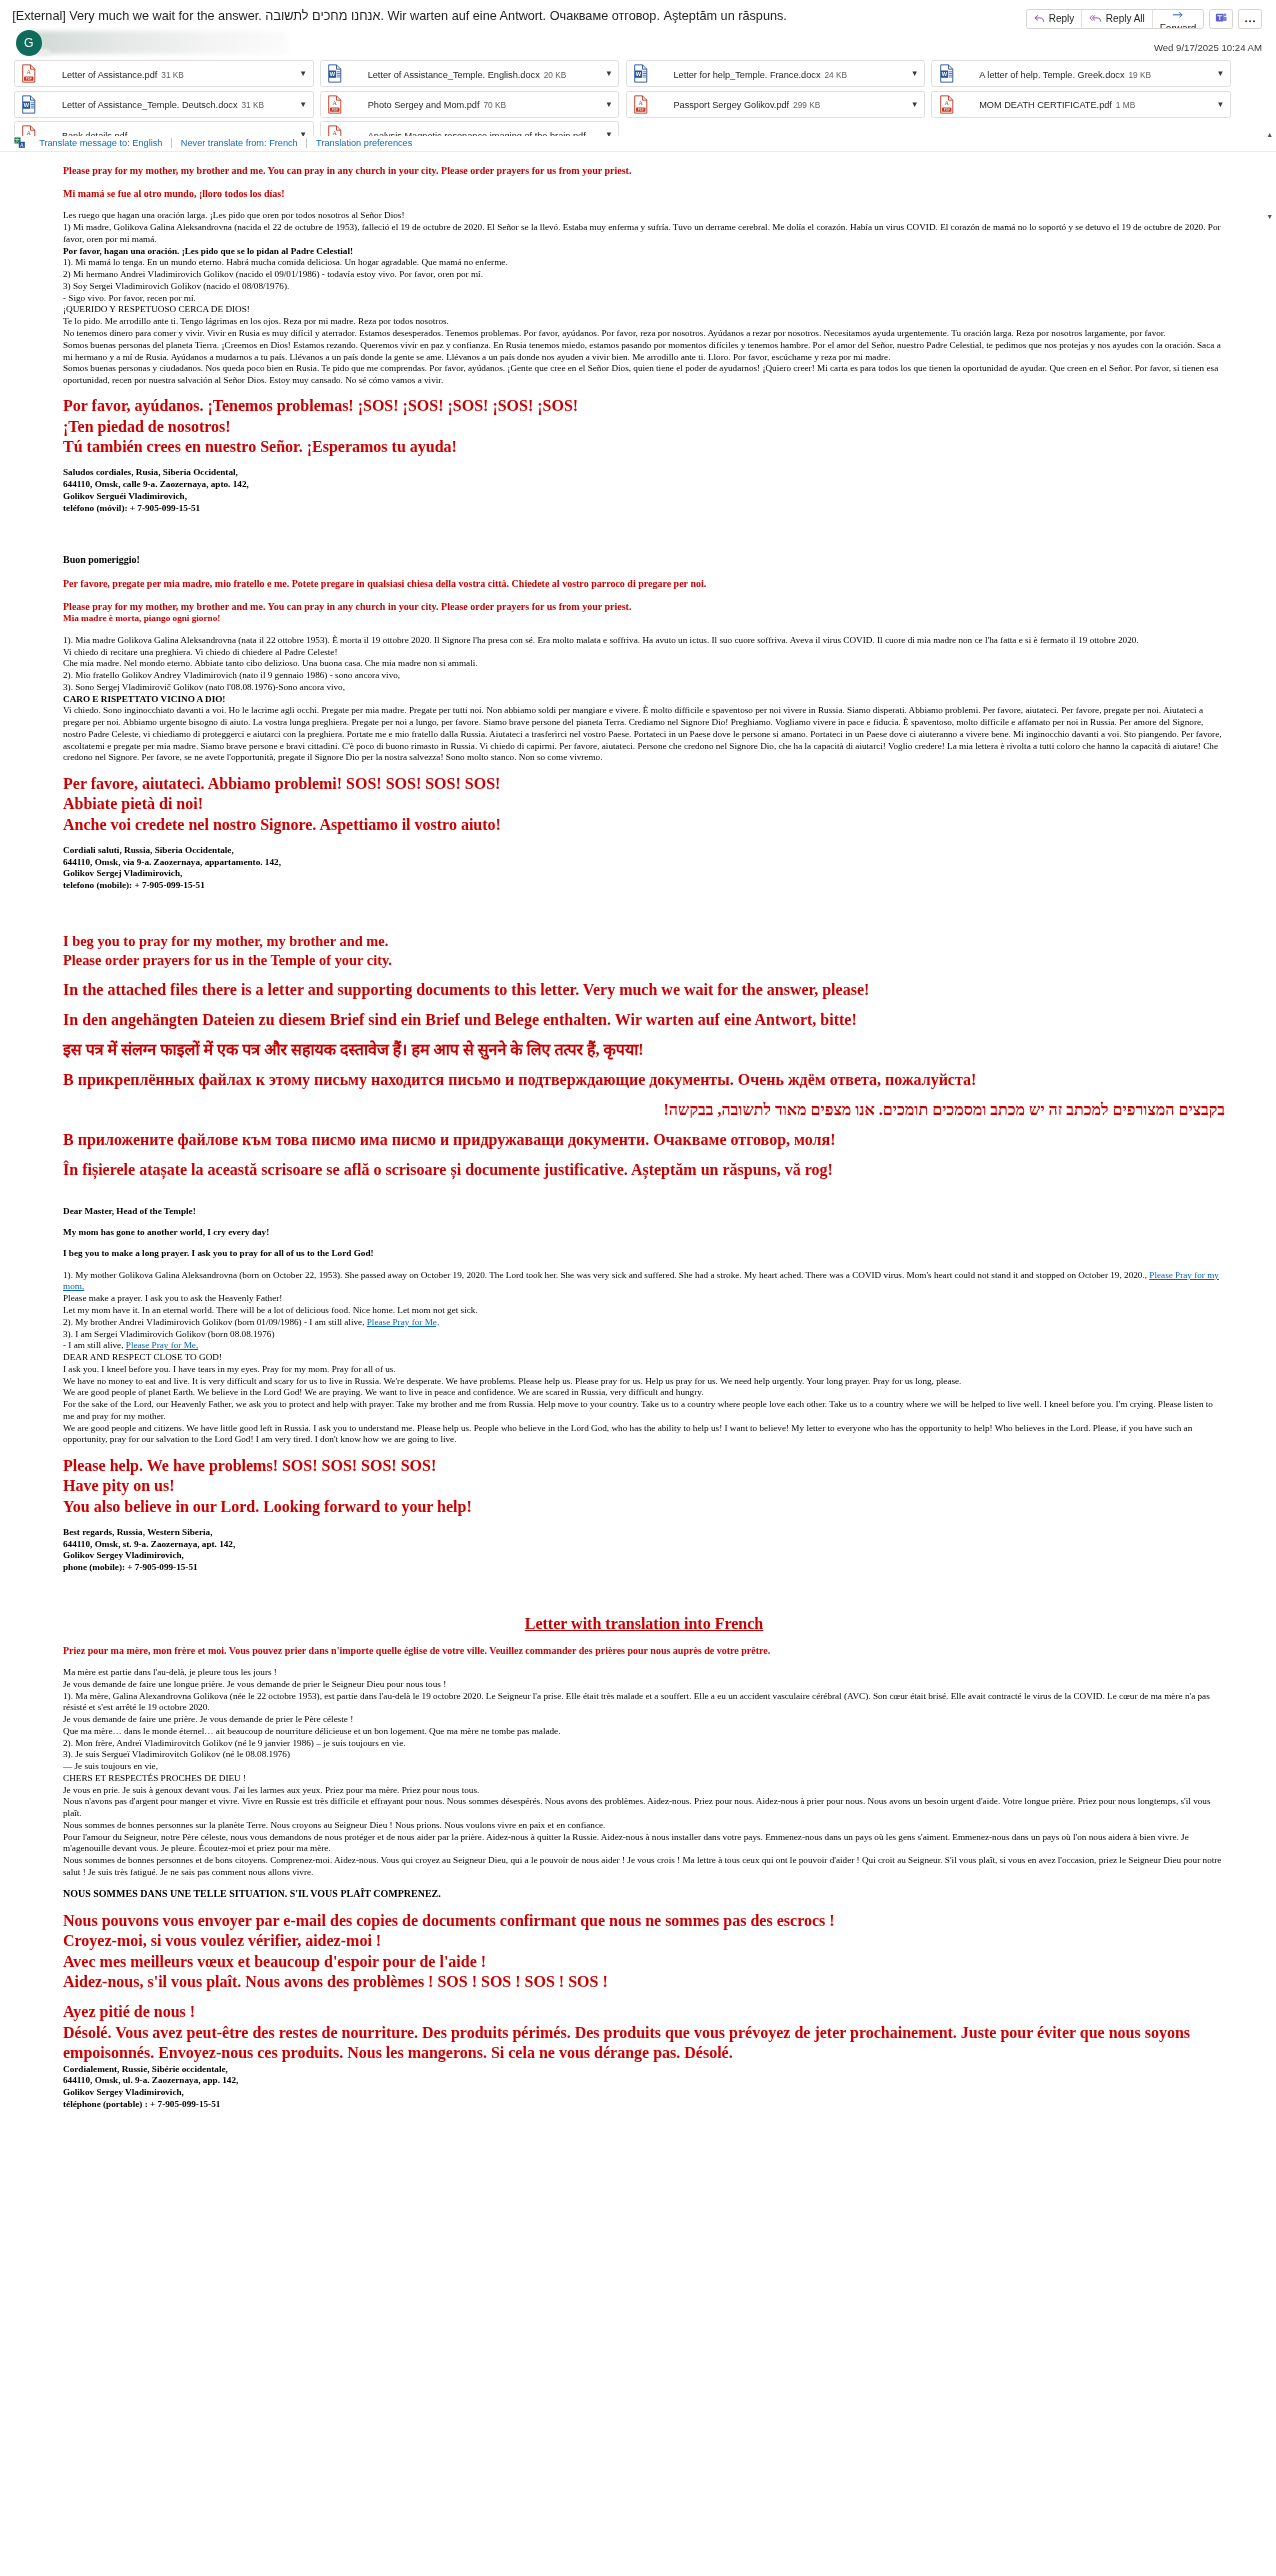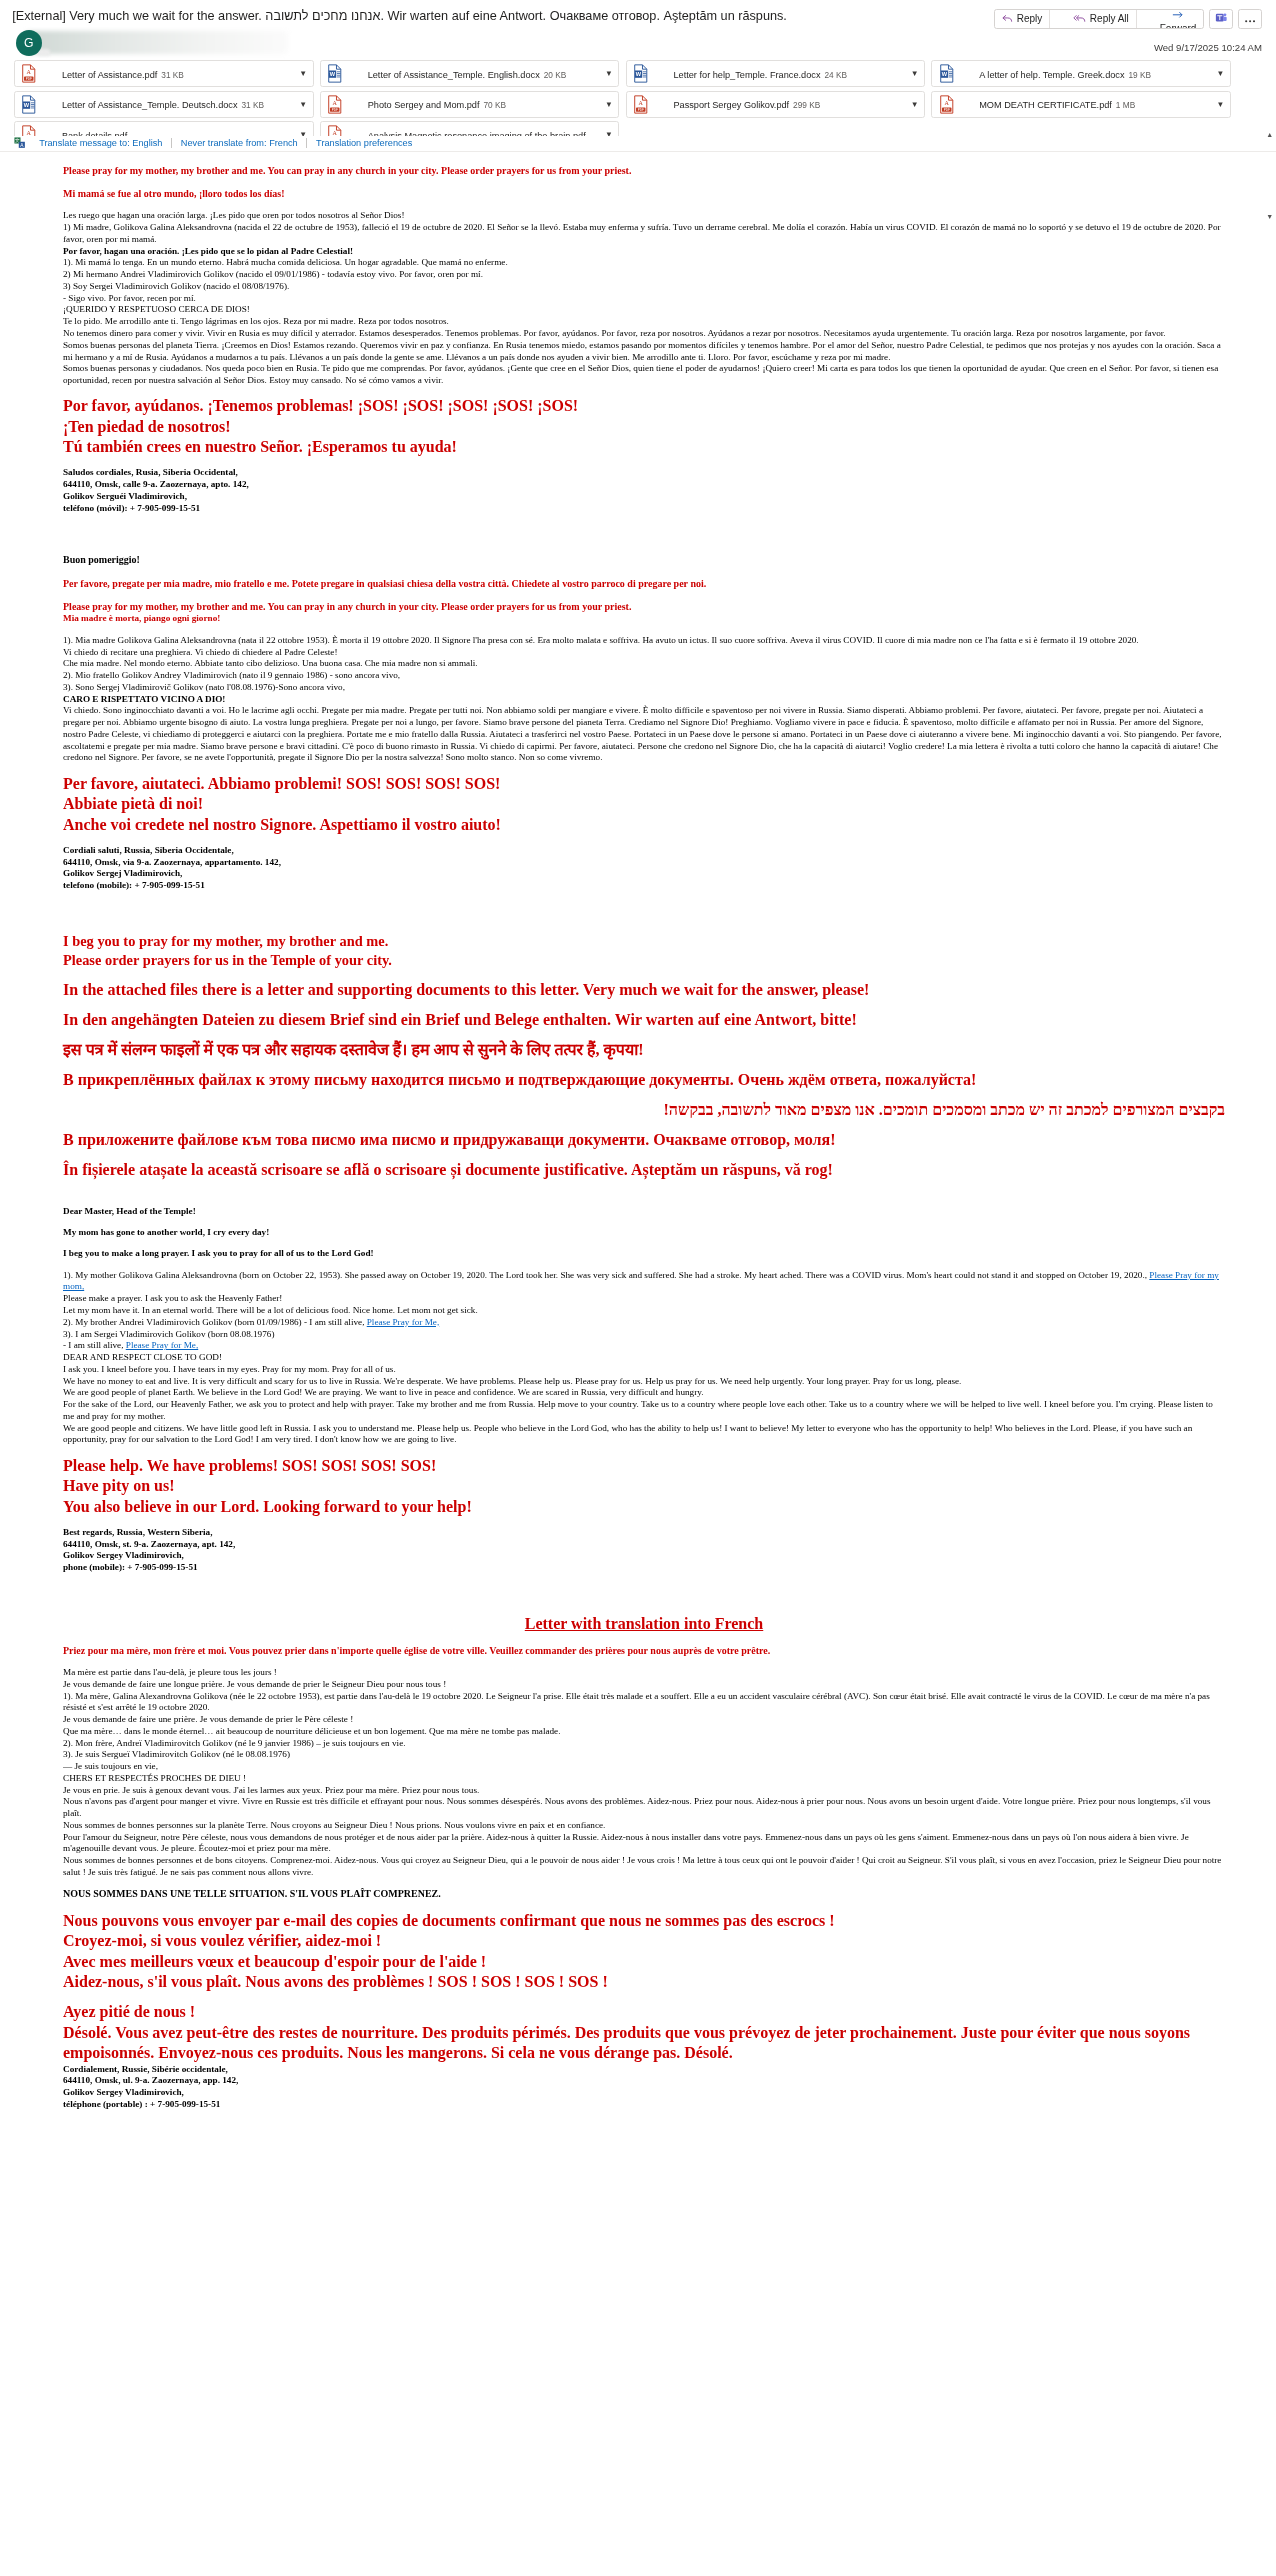--- a/index.html
+++ b/index.html
@@ -31,21 +31,20 @@
     flex-direction: column;
   }
   .btn-row { display: flex; align-items: center; }
   .act-group {
     display: flex;
     border: 0.9px solid #d6d3d1;
     border-radius: 2.6px;
     background: #ffffff;
     overflow: hidden;
     height: 20px;
-    gap: 16px;
   }
   .act-btn {
     display: flex;
     align-items: center;
     gap: 3.5px;
     padding: 0 7px;
     font-size: 10px;
     color: #242424;
     border-right: 0.9px solid #e3e0de;
     cursor: pointer;

